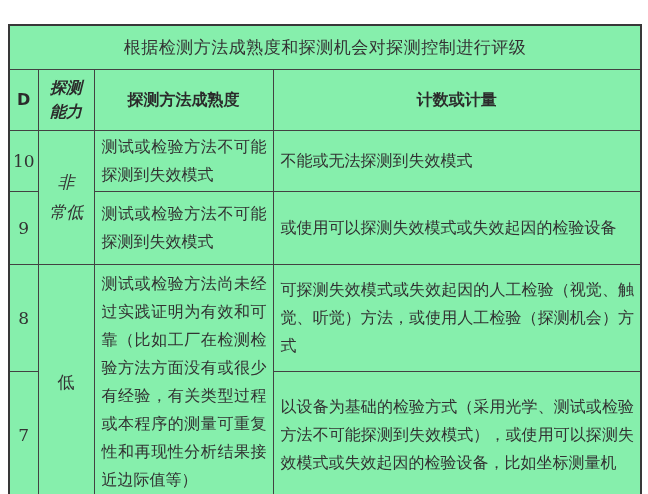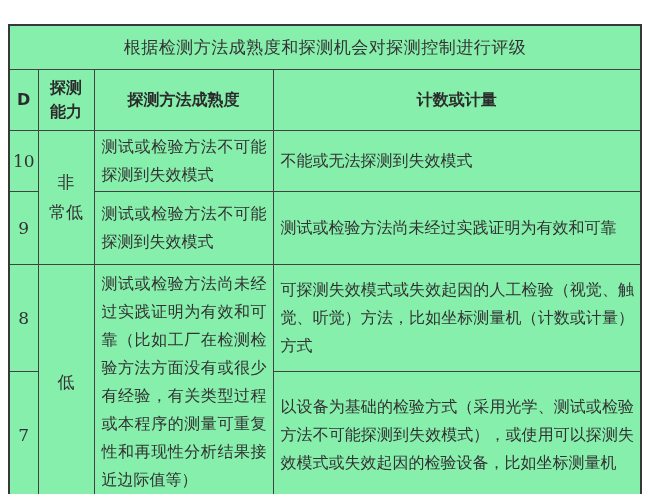--- a/index.html
+++ b/index.html
@@ -48,21 +48,21 @@
   }
   .head {
     font-family: "DejaVu Sans", "Liberation Sans", sans-serif;
     font-weight: bold;
     font-size: 16px;
     text-align: center;
     color: #2b2b2b;
     line-height: 24px;
     padding: 0;
   }
-  .pre { white-space: pre-line; }
+  .pre { white-space: pre-line; font-style: italic; }
   .num {
     text-align: center;
     font-size: 17px;
     color: #333333;
   }
   .ability {
     text-align: center;
     font-size: 17px;
     line-height: 30px;
     color: #333333;
@@ -100,27 +100,27 @@
       <tr class="r10">
         <td class="num">10</td>
         <td class="ability pre" rowspan="2">非
 常低</td>
         <td class="body-cell">测试或检验方法不可能探测到失效模式</td>
         <td class="body-cell">不能或无法探测到失效模式</td>
       </tr>
       <tr class="r9">
         <td class="num">9</td>
         <td class="body-cell">测试或检验方法不可能探测到失效模式</td>
-        <td class="body-cell">测试或检验方法尚未经过实践证明为有效和可靠</td>
+        <td class="body-cell">或使用可以探测失效模式或失效起因的检验设备</td>
       </tr>
       <tr class="r8">
         <td class="num">8</td>
         <td class="ability" rowspan="2">低</td>
         <td class="body-cell" rowspan="2">测试或检验方法尚未经过实践证明为有效和可靠（比如工厂在检测检验方法方面没有或很少有经验，有关类型过程或本程序的测量可重复性和再现性分析结果接近边际值等）</td>
-        <td class="body-cell">可探测失效模式或失效起因的人工检验（视觉、触觉、听觉）方法，比如坐标测量机（计数或计量）方式</td>
+        <td class="body-cell">可探测失效模式或失效起因的人工检验（视觉、触觉、听觉）方法，或使用人工检验（探测机会）方式</td>
       </tr>
       <tr class="r7">
         <td class="num">7</td>
         <td class="body-cell">以设备为基础的检验方式（采用光学、测试或检验方法不可能探测到失效模式），或使用可以探测失效模式或失效起因的检验设备，比如坐标测量机</td>
       </tr>
     </tbody>
   </table>
 </div>
 
 </body></html>

